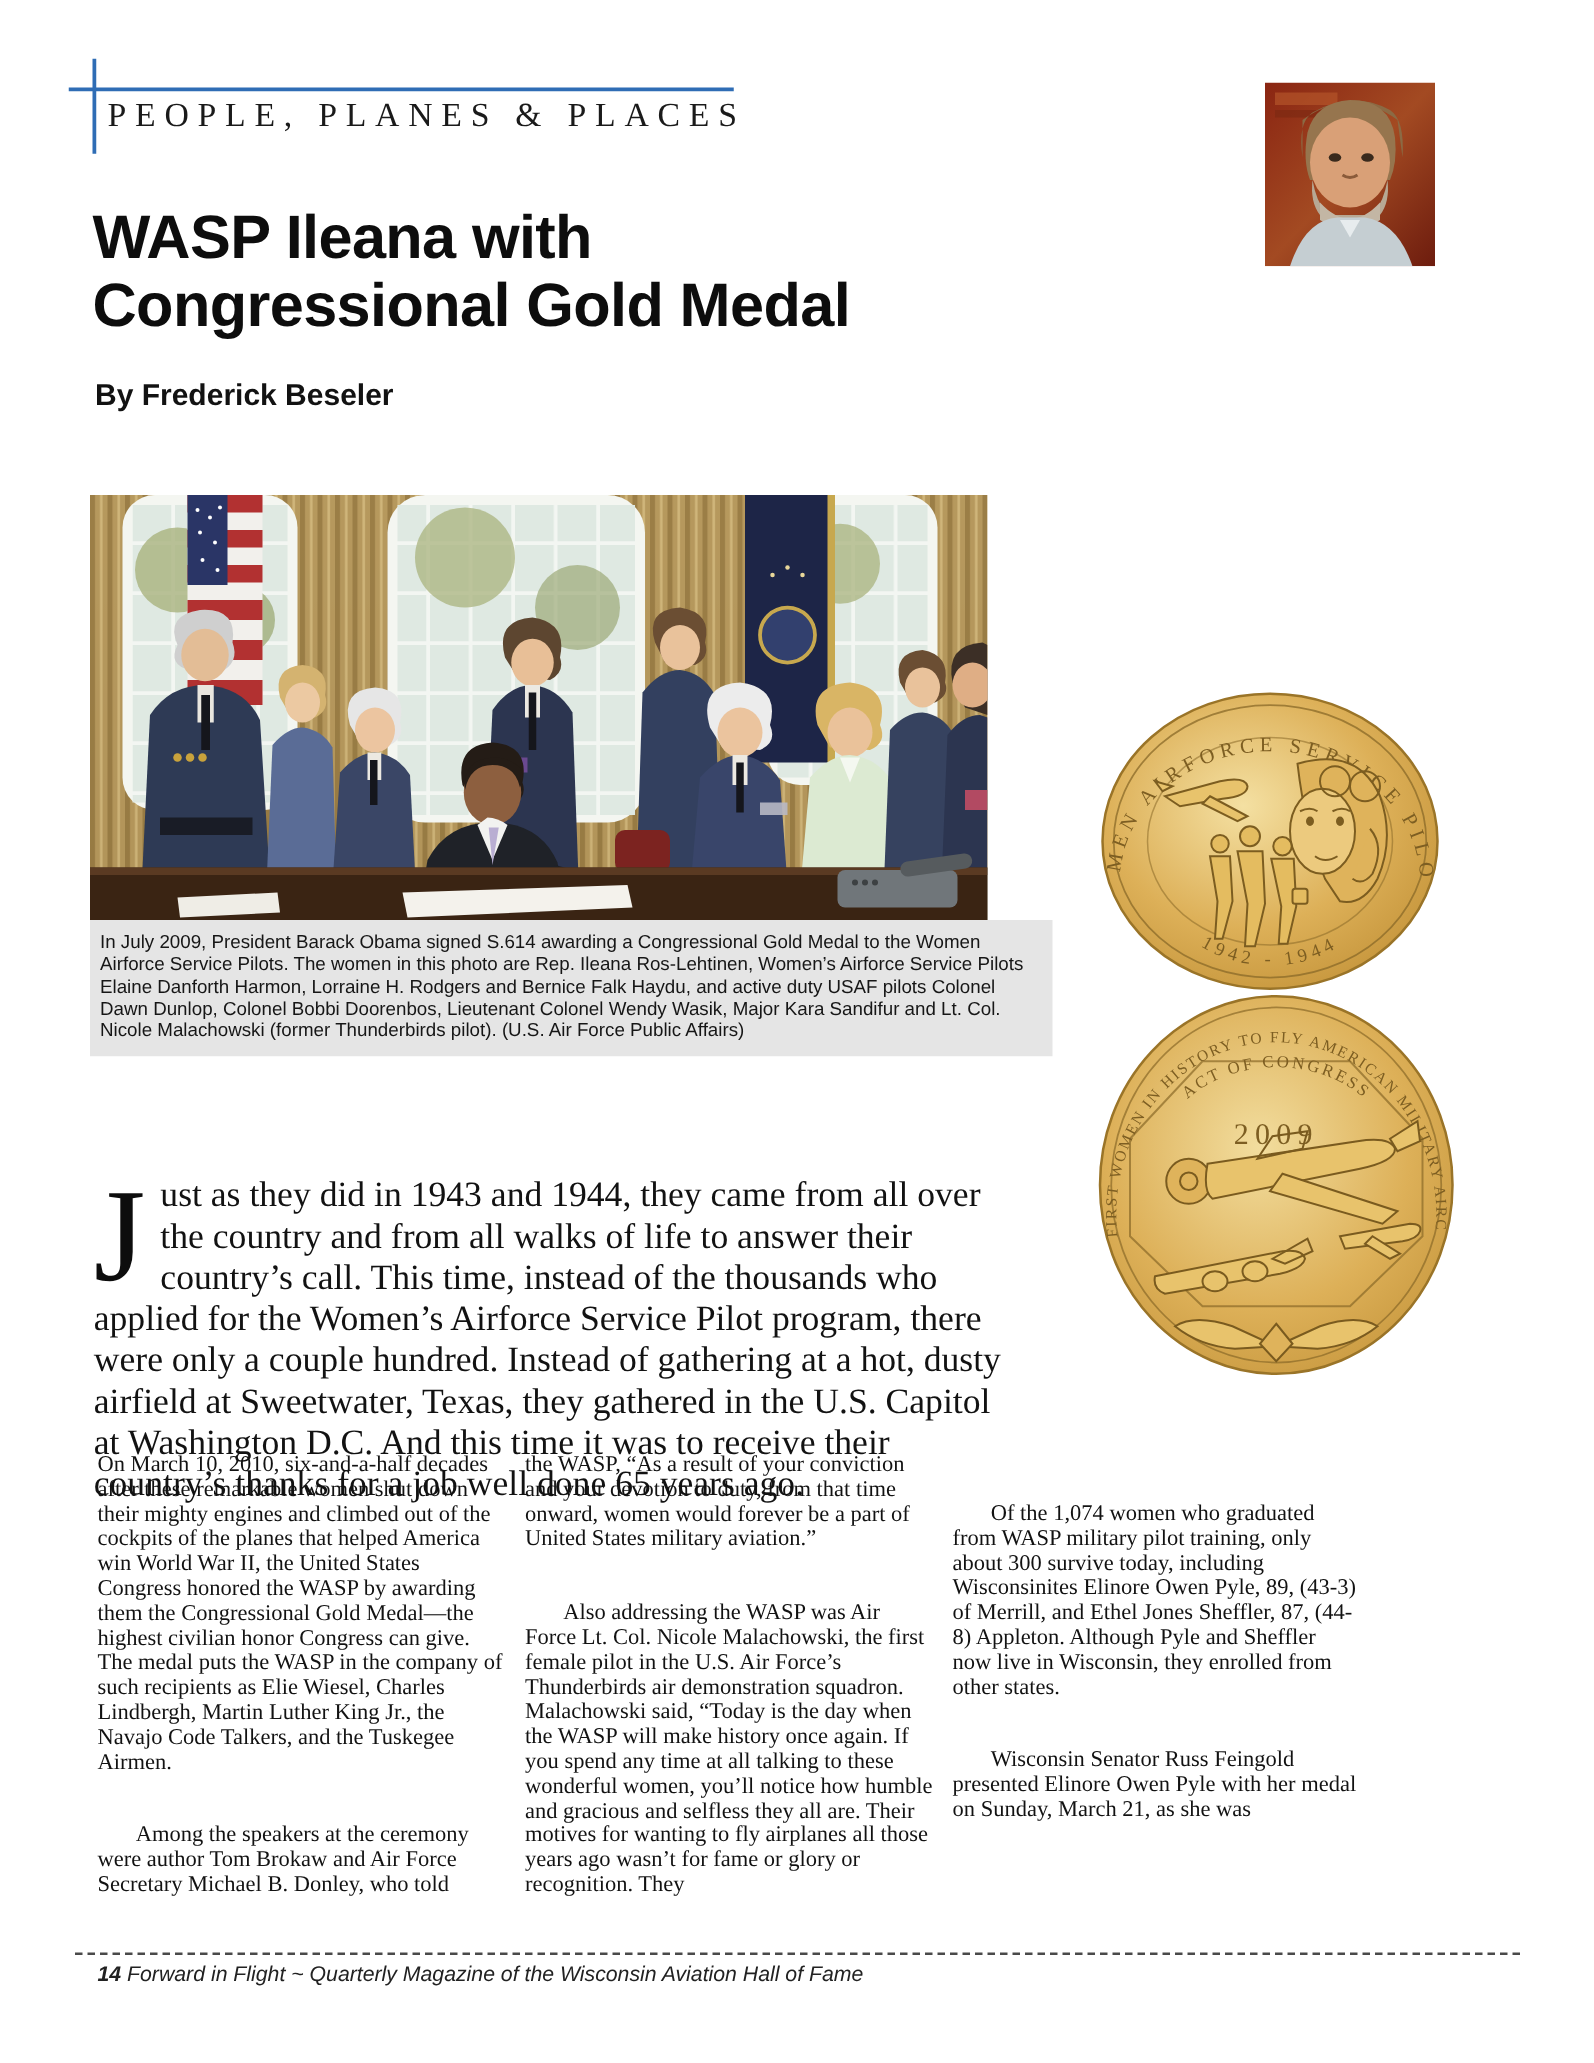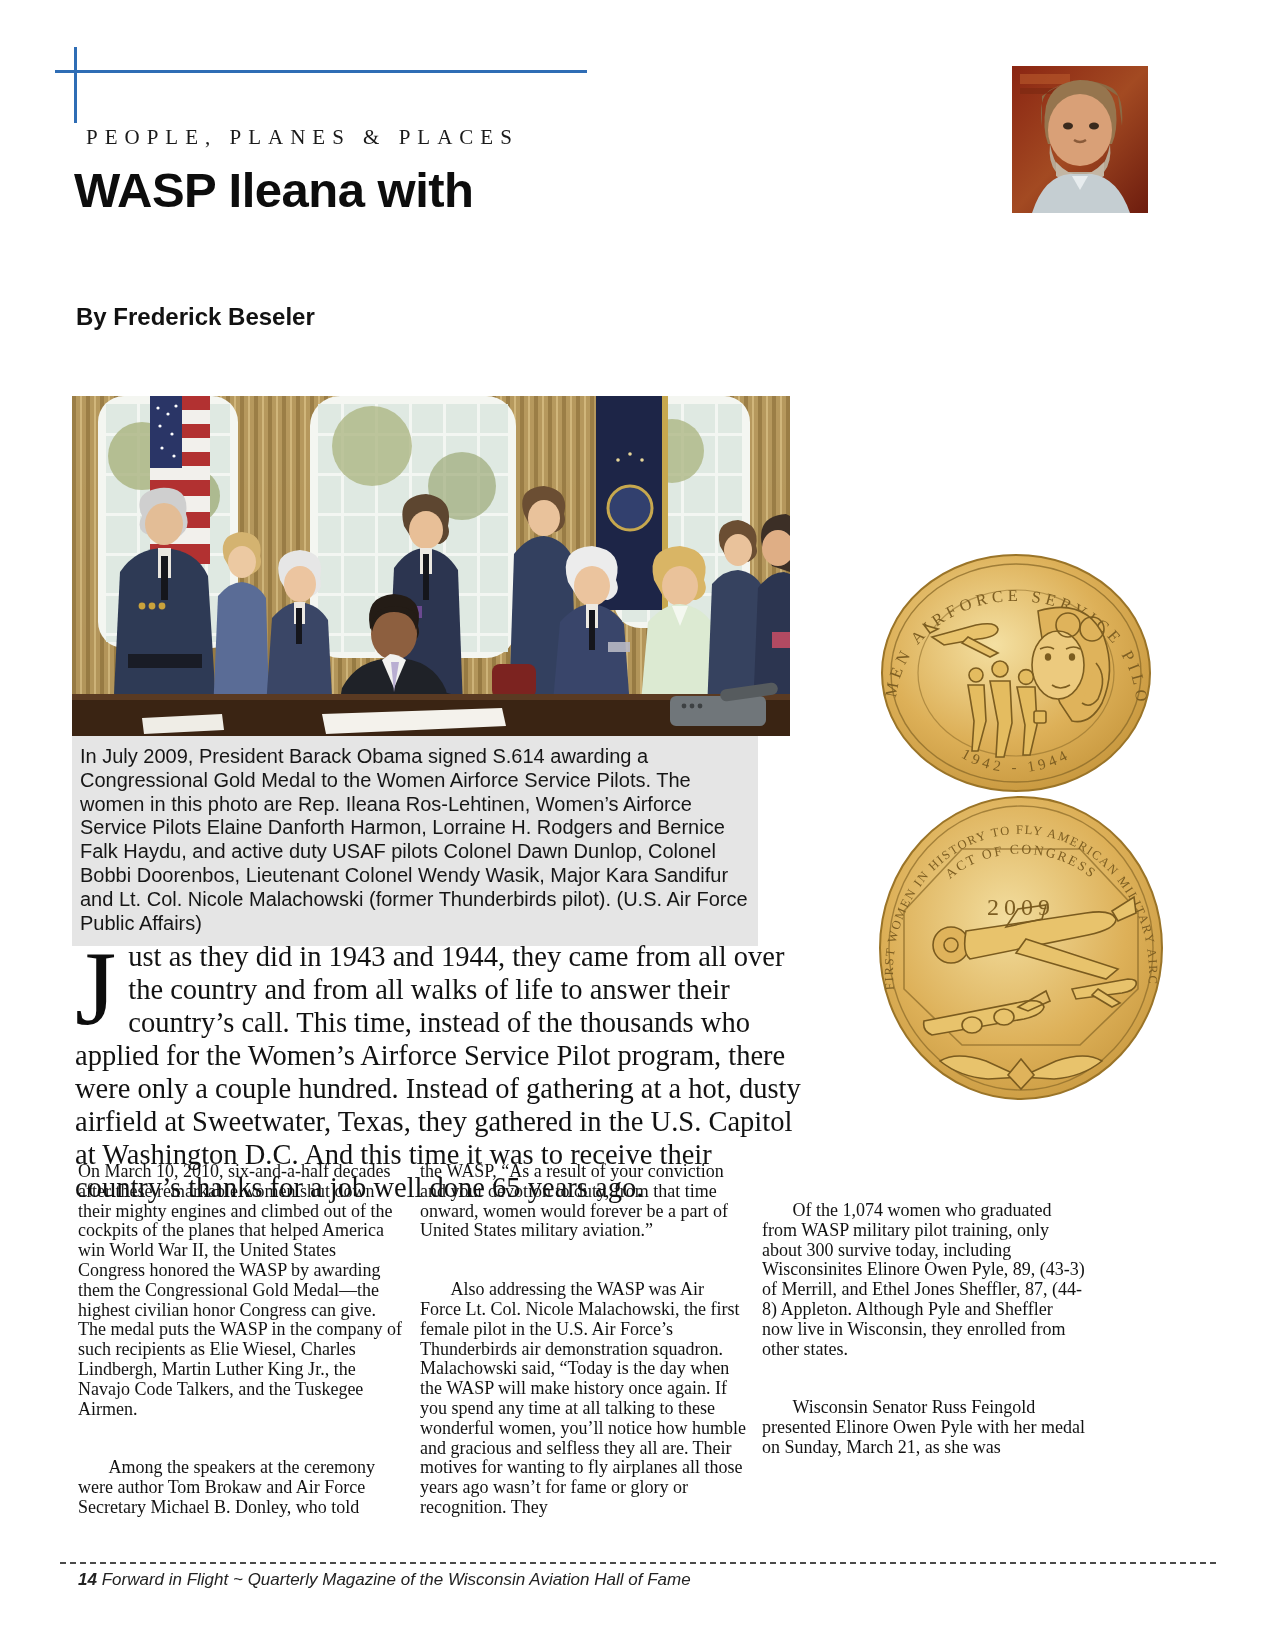--- a/index.html
+++ b/index.html
@@ -2,35 +2,35 @@
 <html><head>
 <meta charset="utf-8">
 <style>
   html,body{margin:0;padding:0;background:#ffffff;}
   .page{position:relative;width:1275px;height:1650px;background:#fff;overflow:hidden;
         font-family:"Liberation Serif", serif;color:#121212;}
 
   
   .rule-h{position:absolute;left:55px;top:70px;width:532px;height:3px;background:#2f6db5;}
   .rule-v{position:absolute;left:74px;top:47px;width:3px;height:76px;background:#2f6db5;}
-  .kicker{position:absolute;left:86px;top:77px;font-size:21px;letter-spacing:7px;color:#1a1a1a;margin-top:48px;}
+  .kicker{position:absolute;left:86px;top:77px;font-size:27px;letter-spacing:7px;color:#1a1a1a;}
 
   .portrait{position:absolute;left:1012px;top:66px;width:136px;height:147px;}
 
   .title{position:absolute;left:74px;top:163px;width:760px;
          font-family:"Liberation Sans", sans-serif;font-weight:bold;
          font-size:49px;line-height:1.12;letter-spacing:-0.5px;color:#0d0d0d;}
   .byline{position:absolute;left:76px;top:303px;font-family:"Liberation Sans", sans-serif;
           font-weight:bold;font-size:24px;}
 
   .photo{position:absolute;left:72px;top:396px;width:718px;height:340px;}
 
-  .caption{position:absolute;left:72px;top:736px;width:686px;box-sizing:border-box;
+  .caption{position:absolute;left:72px;top:736px;width:770px;box-sizing:border-box;
            background:#e5e5e5;padding:9px 10px 11px 8px;
-           font-family:"Liberation Sans", sans-serif;font-size:20px;line-height:1.19;color:#161616;}
+           font-family:"Liberation Sans", sans-serif;font-size:15px;line-height:1.19;color:#161616;}
 
   .medal-front{position:absolute;left:880px;top:553px;width:272px;height:240px;}
   .medal-back{position:absolute;left:876px;top:793px;width:290px;height:310px;}
 
   .lead{position:absolute;left:75px;top:940px;width:742px;font-size:28.5px;line-height:1.16;
         text-align:left;}
   .dropcap{float:left;font-size:106px;line-height:.78;padding:8px 12px 0 0;color:#0d0d0d;}
 
   .columns{position:absolute;left:78px;top:1162px;width:1052px;display:flex;gap:16px;}
   .col{width:326px;font-size:18px;line-height:1.1;}
@@ -73,20 +73,21 @@
       <ellipse cx="56" cy="60" rx="5" ry="3.4" fill="#3a2a1d"></ellipse>
       <ellipse cx="82" cy="60" rx="5" ry="3.4" fill="#3a2a1d"></ellipse>
       <path d="M62 74 Q68 78 74 74" stroke="#8a5b3a" stroke-width="2.4" fill="none"></path>
       <path d="M20 147 Q32 110 58 108 L80 108 Q106 112 118 147 Z" fill="#c5ced2"></path>
       <path d="M60 110 L68 124 L76 110 Z" fill="#e7ecee"></path>
     </svg>
   </div>
 
   <div class="title">
     <div>WASP Ileana with</div>
+    <div>Congressional Gold Medal</div>
   </div>
   <div class="byline">By Frederick Beseler</div>
 
   <div class="photo">
     <svg width="718" height="340" viewBox="0 0 718 340">
       <defs>
         <linearGradient id="wall" x1="0" y1="0" x2="0" y2="1">
           <stop offset="0" stop-color="#c9ae72"></stop>
             <stop offset="1" stop-color="#a98e55"></stop>
         </linearGradient>

